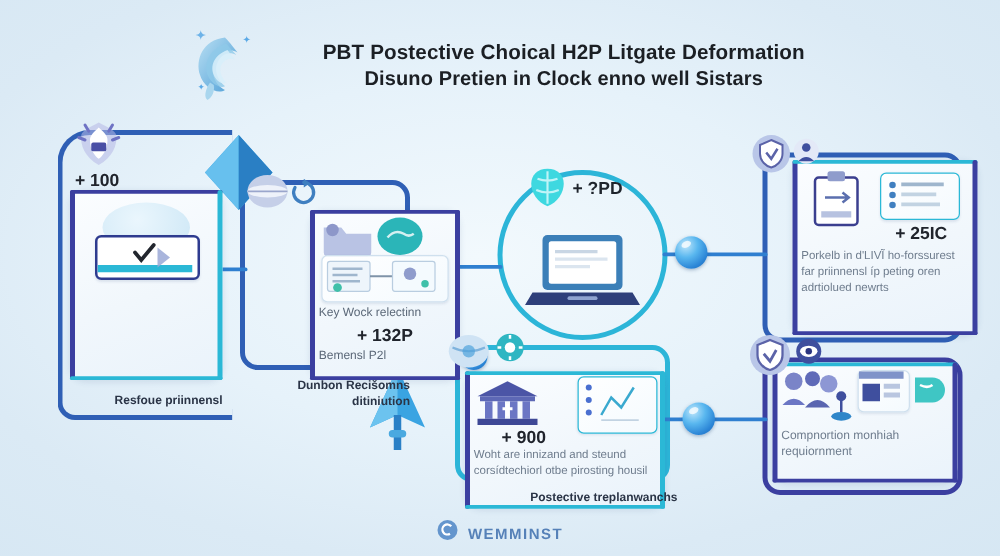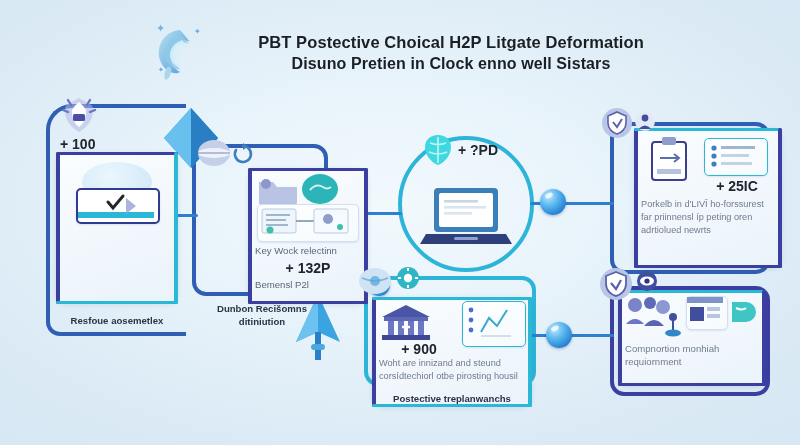--- a/index.html
+++ b/index.html
@@ -43,21 +43,21 @@
   .body-txt{
     position:absolute;left:7px;right:7px;
     text-align:left;color:#6f7d8e;
     font-size:9.2px;line-height:13px;
   }
   .plus-val{
     font-weight:bold;color:#20242c;text-align:center;
     font-size:14px;line-height:16px;
   }
   .caption{
-    position:absolute;text-align:center;color:#2a3446;
+    position:absolute;text-align:right;color:#2a3446;
     font-weight:bold;font-size:9.6px;line-height:13px;width:100%;
   }
 
   
   .wire{position:absolute;background:#2f7fd0;border-radius:2px;}
   .node{
     position:absolute;width:26px;height:26px;border-radius:50%;
     background:radial-gradient(circle at 33% 28%, #bfe6fb 0%, #59b7ef 38%, #2b85d6 72%, #1b63ae 100%);
     box-shadow:0 1px 3px rgba(20,60,110,.35);
   }
@@ -175,21 +175,21 @@
   </div>
   <div class="plus-val" style="position:absolute;left:60px;top:136px;width:60px;text-align:left;">+ 100</div>
   <div style="position:absolute;left:58px;top:94px;">
     <svg width="42" height="42" viewBox="0 0 42 42">
       <path d="M21 4 C14 8 8 10 7 14 C6 22 10 32 21 38 C32 32 36 22 35 14 C34 10 28 8 21 4 Z" fill="#b7b8e6" opacity=".55"></path>
       <path d="M21 8 C17 12 14 14 14 18 C14 26 18 31 21 33 C24 31 28 26 28 18 C28 14 25 12 21 8 Z" fill="#ffffff"></path>
       <rect x="15" y="20" width="12" height="7" rx="1.5" fill="#4a4fa5"></rect>
       <path d="M10 6 l3 5 M32 6 l-3 5 M5 16 l5 2 M37 16 l-5 2" stroke="#6f73c4" stroke-width="2.4" stroke-linecap="round"></path>
     </svg>
   </div>
-  <div class="caption" style="left:56px;top:314px;width:122px;">Resfoue aosemetlex</div>
+  <div class="caption" style="left:56px;top:314px;width:122px;">Resfoue priinnensl</div>
 
   <div class="panel" style="left:200px;top:168px;width:120px;height:136px;margin-left:48px;">
     <div class="panel-box"></div>
     <div class="edge-l"></div>
       <div class="edge-t" style="background:#3b3fa0;"></div>
     <div class="edge-r" style="background:#3b3fa0;"></div>
       <div class="edge-b" style="background:#3b3fa0;"></div>
 
     <div style="position:absolute;left:8px;top:6px;">
       <svg width="44" height="32" viewBox="0 0 44 32">
@@ -391,14 +391,23 @@
     </svg>
   </div>
   <div style="position:absolute;left:636px;top:270px;">
     <svg width="22" height="22" viewBox="0 0 22 22">
       <circle cx="11" cy="11" r="10" fill="#3f4f9e"></circle>
       <ellipse cx="11" cy="11" rx="7" ry="4.5" fill="#ffffff"></ellipse>
       <circle cx="11" cy="11" r="2.6" fill="#2b3580"></circle>
     </svg>
   </div>
 
+  <div class="footer">
+    <span>
+      <svg width="18" height="18" viewBox="0 0 18 18">
+        <circle cx="9" cy="9" r="8" fill="#4f86c6" opacity=".85"></circle>
+        <path d="M12 6 a4 4 0 1 0 -1 6" stroke="#ffffff" stroke-width="1.8" fill="none"></path>
+      </svg>
+    </span>
+    <span class="footer-txt">WEMMINST</span>
+  </div>
 
 </div>
 
 </body></html>

